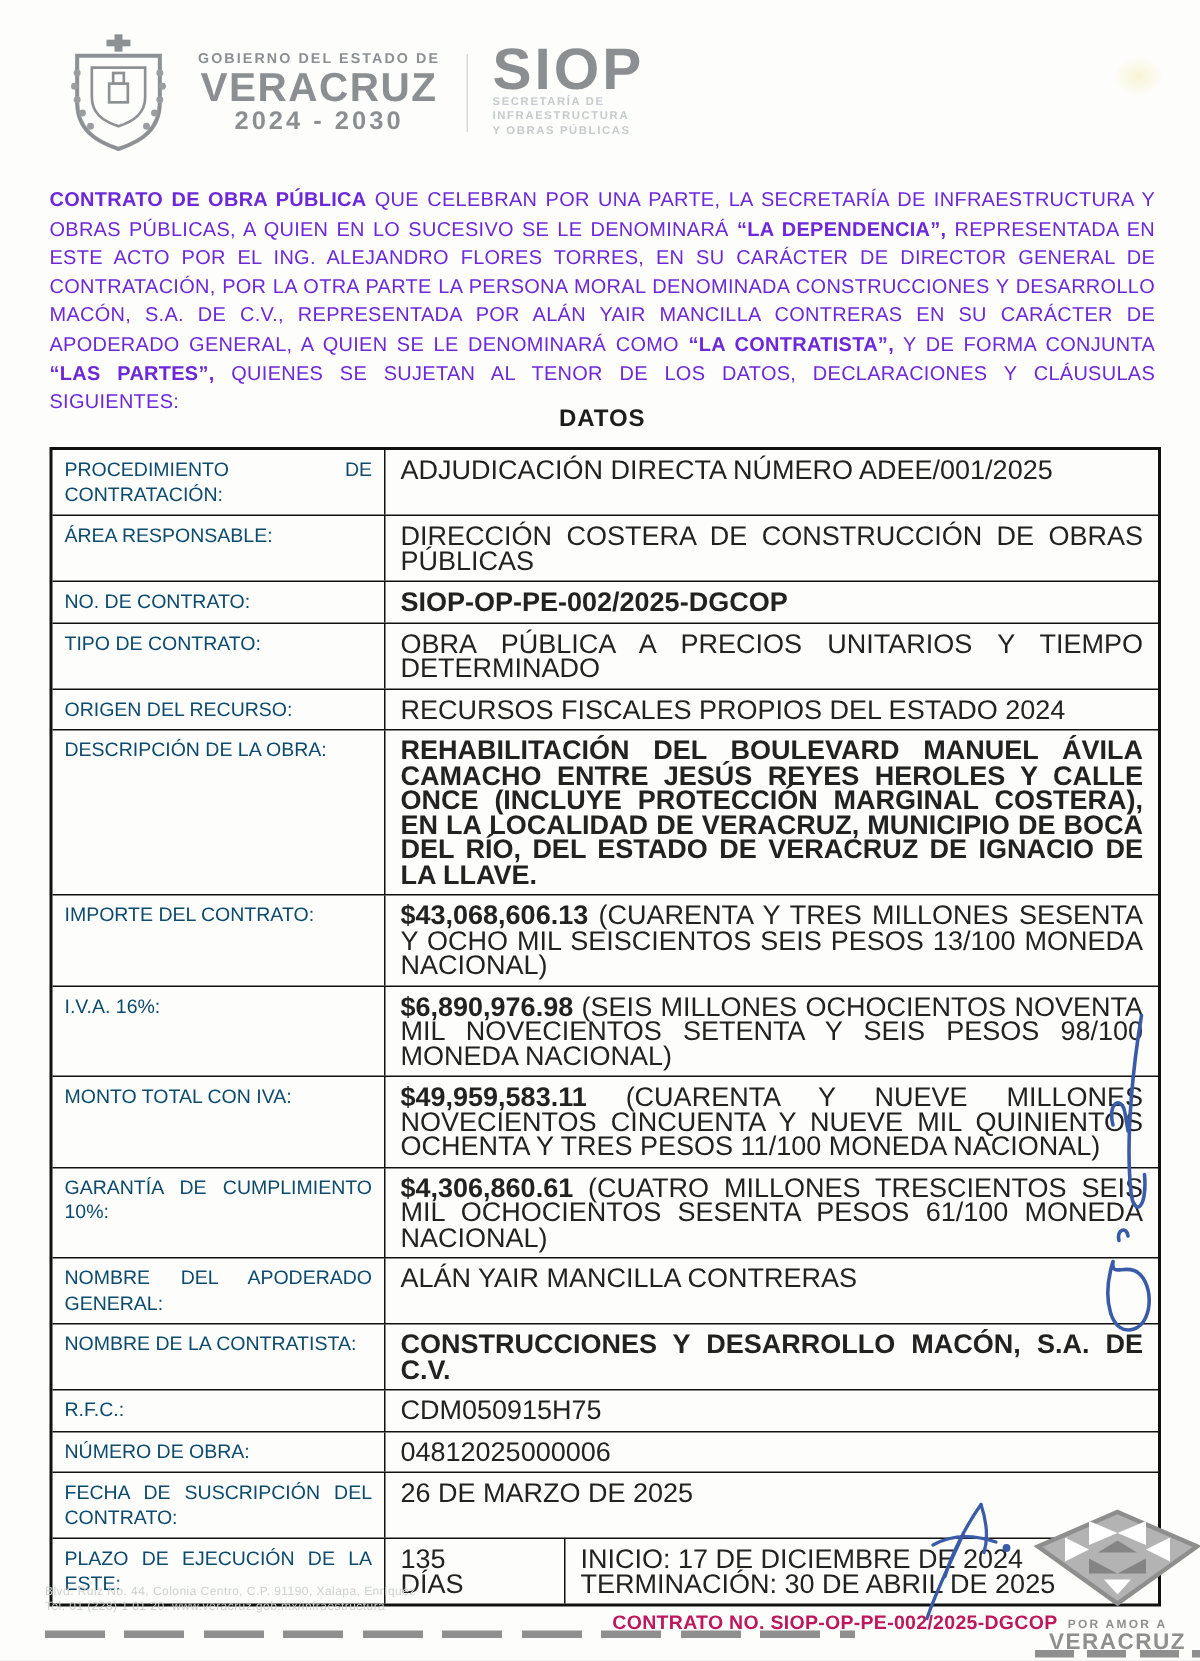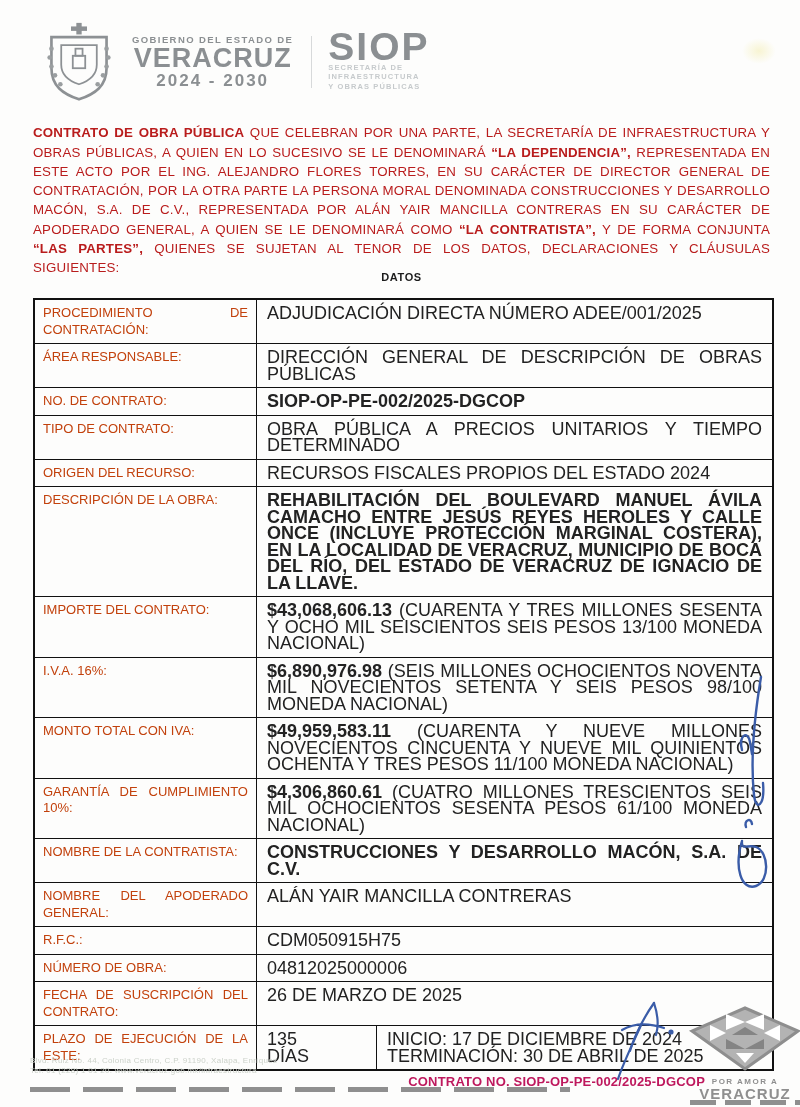--- a/index.html
+++ b/index.html
@@ -17,34 +17,34 @@
   .brand .state{font-size:27px;font-weight:bold;letter-spacing:1px;line-height:27px;}
   .brand .period{font-size:17px;font-weight:bold;letter-spacing:2px;line-height:18px;}
   .hdr-div{width:1px;height:52px;background:#d7d9da;margin:0 16px 0 18px;}
   .siop{color:#8b8f92;}
   .siop .acr{font-size:39px;font-weight:bold;letter-spacing:2px;line-height:27px;}
   .siop .sub{font-size:7.5px;font-weight:bold;letter-spacing:1.1px;color:#c6cacc;line-height:9.5px;margin-top:3px;}
   
   .intro{
     position:absolute;top:110px;left:33px;width:737px;
     font-size:13.3px;line-height:19.3px;text-align:justify;
-    letter-spacing:.2px;color:#b91c1c;
+    letter-spacing:.2px;color:#6d28d9;
   }
   .intro .b{font-weight:bold;}
   
   .datos-title{position:absolute;top:271px;left:33px;width:737px;text-align:center;
-    font-weight:bold;font-size:11px;letter-spacing:.6px;}
+    font-weight:bold;font-size:16px;letter-spacing:.6px;}
   
   .table{position:absolute;top:298px;left:33px;width:737px;border:2px solid #111;}
   .t-row{display:flex;border-top:1.5px solid #111;}
   .t-row:first-child{border-top:none;}
   .t-label{
     width:222px;flex:0 0 222px;border-right:1.5px solid #111;
     padding:5px 8px;box-sizing:border-box;
-    font-size:13px;line-height:16.5px;text-align:justify;color:#c2410c;
+    font-size:13px;line-height:16.5px;text-align:justify;color:#0c4a6e;
   }
   .t-values{flex:1;display:flex;}
   .t-cell{
     flex:1;padding:5px 10px;box-sizing:border-box;
     font-size:18px;line-height:16.5px;text-align:justify;color:#222;
     white-space:pre-line;
   }
   .t-cell.narrow{flex:0 0 120px;border-right:1.5px solid #111;}
   .t-cell .b{font-weight:bold;}
   
@@ -119,21 +119,21 @@
   <div class="table">
       <div class="t-row">
         <div class="t-label">PROCEDIMIENTO DE CONTRATACIÓN:</div>
         <div class="t-values">
           <div class="t-cell"><span>ADJUDICACIÓN DIRECTA NÚMERO ADEE/001/2025</span></div>
         </div>
       </div>
       <div class="t-row">
         <div class="t-label">ÁREA RESPONSABLE:</div>
         <div class="t-values">
-          <div class="t-cell"><span>DIRECCIÓN GENERAL DE DESCRIPCIÓN DE OBRAS PÚBLICAS</span></div>
+          <div class="t-cell"><span>DIRECCIÓN COSTERA DE CONSTRUCCIÓN DE OBRAS PÚBLICAS</span></div>
         </div>
       </div>
       <div class="t-row">
         <div class="t-label">NO. DE CONTRATO:</div>
         <div class="t-values">
           <div class="t-cell"><span class="b">SIOP-OP-PE-002/2025-DGCOP</span></div>
         </div>
       </div>
       <div class="t-row">
         <div class="t-label">TIPO DE CONTRATO:</div>
@@ -171,29 +171,29 @@
           <div class="t-cell"><span class="b">$49,959,583.11</span><span> (CUARENTA Y NUEVE MILLONES NOVECIENTOS CINCUENTA Y NUEVE MIL QUINIENTOS OCHENTA Y TRES PESOS 11/100 MONEDA NACIONAL)</span></div>
         </div>
       </div>
       <div class="t-row">
         <div class="t-label">GARANTÍA DE CUMPLIMIENTO 10%:</div>
         <div class="t-values">
           <div class="t-cell"><span class="b">$4,306,860.61</span><span> (CUATRO MILLONES TRESCIENTOS SEIS MIL OCHOCIENTOS SESENTA PESOS 61/100 MONEDA NACIONAL)</span></div>
         </div>
       </div>
       <div class="t-row">
+        <div class="t-label">NOMBRE DEL APODERADO GENERAL:</div>
+        <div class="t-values">
+          <div class="t-cell"><span>ALÁN YAIR MANCILLA CONTRERAS</span></div>
+        </div>
+      </div>
+      <div class="t-row">
         <div class="t-label">NOMBRE DE LA CONTRATISTA:</div>
         <div class="t-values">
           <div class="t-cell"><span class="b">CONSTRUCCIONES Y DESARROLLO MACÓN, S.A. DE C.V.</span></div>
-        </div>
-      </div>
-      <div class="t-row">
-        <div class="t-label">NOMBRE DEL APODERADO GENERAL:</div>
-        <div class="t-values">
-          <div class="t-cell"><span>ALÁN YAIR MANCILLA CONTRERAS</span></div>
         </div>
       </div>
       <div class="t-row">
         <div class="t-label">R.F.C.:</div>
         <div class="t-values">
           <div class="t-cell"><span>CDM050915H75</span></div>
         </div>
       </div>
       <div class="t-row">
         <div class="t-label">NÚMERO DE OBRA:</div>

